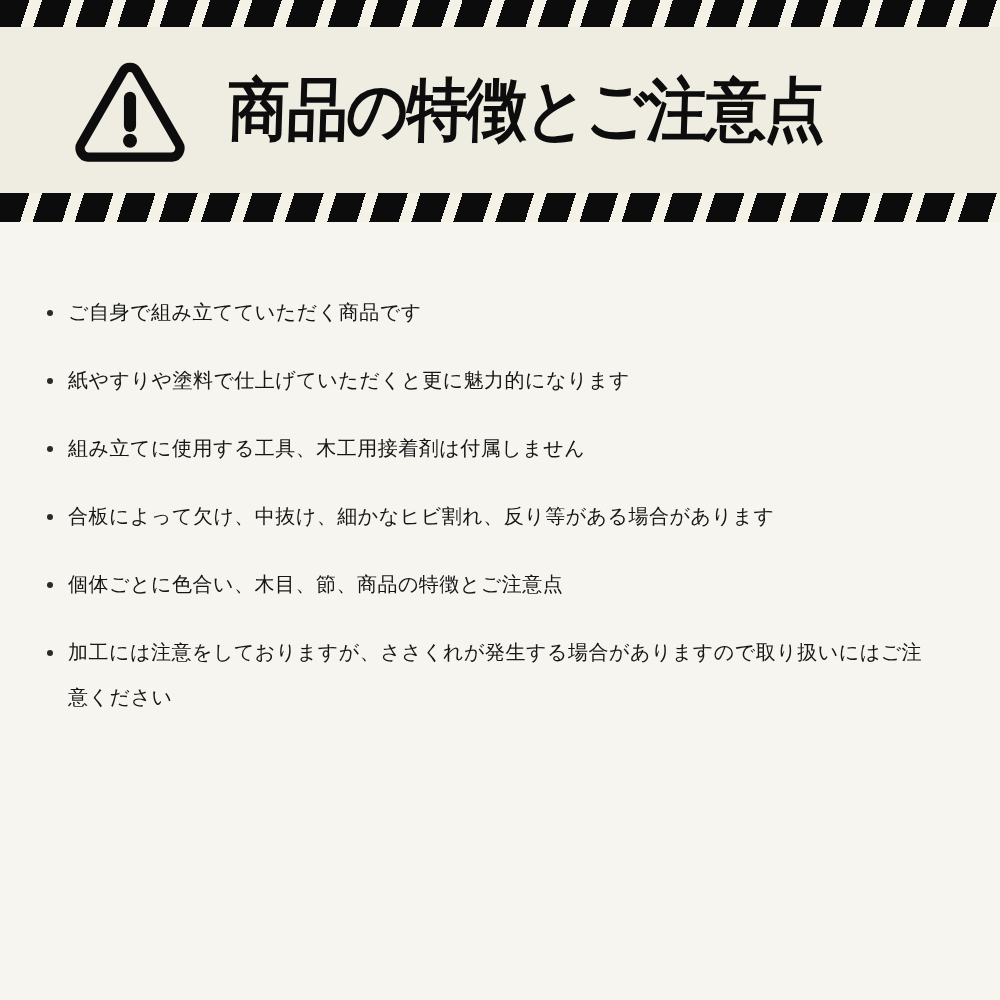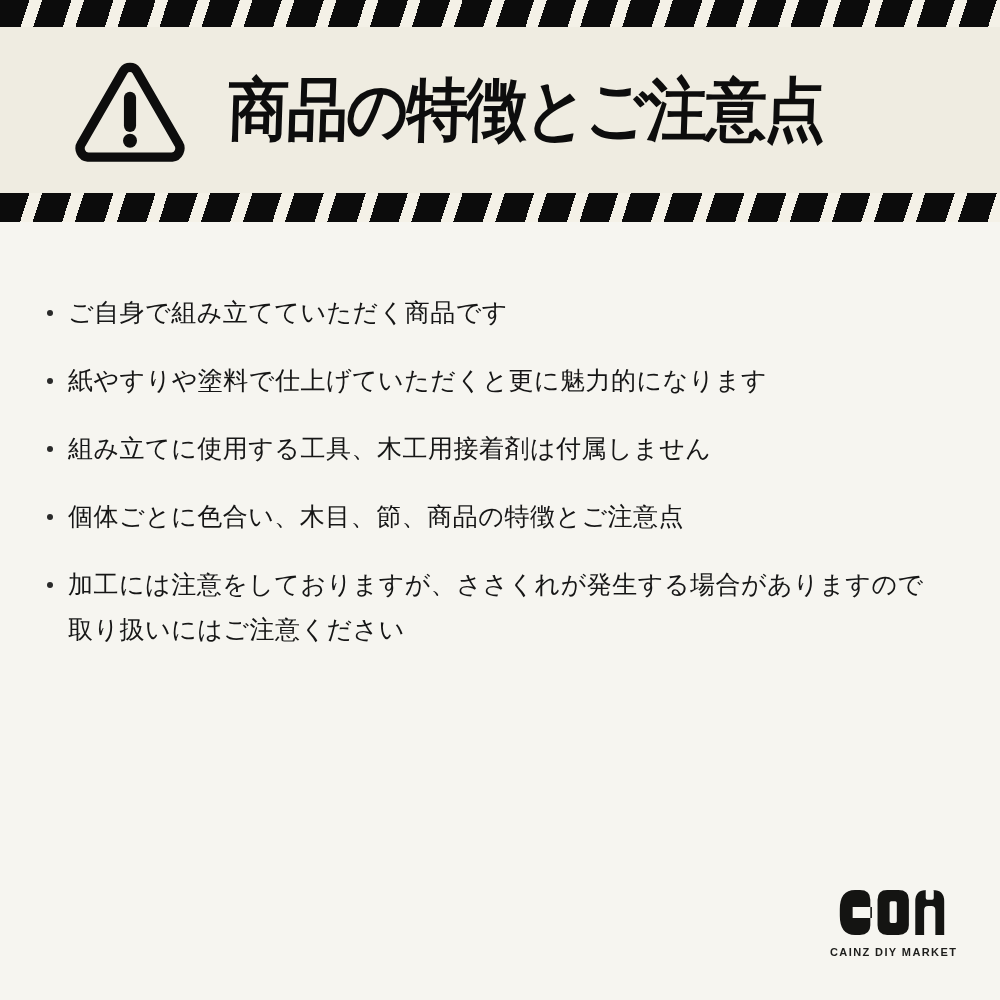--- a/index.html
+++ b/index.html
@@ -31,21 +31,21 @@
     font-size:63px; font-weight:900; letter-spacing:-2px;
     color:#0d0d0d; white-space:nowrap;
     transform:scale(0.97,1.08) skewX(-2deg);
     transform-origin:left center;
   }
 
   
   .notes { margin:68px 0 0 45px; padding:0; list-style:none; width:892px; }
   .note {
     position:relative; padding-left:23px;
-    font-size:25px; line-height:45px; letter-spacing:0.5px;
+    font-size:20px; line-height:45px; letter-spacing:0.5px;
     margin-bottom:23px; word-break:break-all; color:#161616;
   }
   .bullet {
     position:absolute; left:2px; top:20px;
     width:6px; height:6px; border-radius:50%; background:#2a2a2a;
   }
 
   
   .logo { position:absolute; top:884px; right:46px; width:124px; text-align:center; }
   .logo-mark { width:106px; height:57px; display:block; margin:0 auto; }
@@ -86,34 +86,26 @@
     <li class="note">
       <span class="bullet"></span>
       <span>紙やすりや塗料で仕上げていただくと更に魅力的になります</span>
     </li>
     <li class="note">
       <span class="bullet"></span>
       <span>組み立てに使用する工具、木工用接着剤は付属しません</span>
     </li>
     <li class="note">
       <span class="bullet"></span>
+      <span>合板によって欠け、中抜け、細かなヒビ割れ、反り等がある場合があります</span>
+    </li>
+    <li class="note">
+      <span class="bullet"></span>
       <span>個体ごとに色合い、木目、節、商品の特徴とご注意点</span>
     </li>
     <li class="note">
       <span class="bullet"></span>
       <span>加工には注意をしておりますが、ささくれが発生する場合がありますので取り扱いにはご注意ください</span>
     </li>
   </ul>
 
-  <div class="logo">
-    <span class="sr-only">CDM</span>
-    <svg class="logo-mark" viewBox="0 0 132 58" xmlns="http://www.w3.org/2000/svg">
-      <path fill="#141412" fill-rule="evenodd" d="M20,1 H26 Q39,1 39,13 V45 Q39,57 26,57 H20 Q1,57 1,33 V25 Q1,1 20,1 Z
-               M17,22 H41 V36 H17 Z"></path>
-      <path fill="#141412" fill-rule="evenodd" d="M48,13 Q48,1 60,1 H74 Q87,1 87,13 V45 Q87,57 74,57 H60 Q48,57 48,45 Z
-               M63,17 Q63,15 65,15 H70 Q72,15 72,17 V40 Q72,42 70,42 H65 Q63,42 63,40 Z"></path>
-      <path fill="#141412" fill-rule="evenodd" d="M95,57 L95,15 Q95,1 109,1 L117,1 Q131,1 131,15 L131,57 L120,57 L120,26 Q120,21 115,21 L111,21 Q106,21 106,26 L106,57 Z
-               M108,1 L118,1 L118,11 Q118,13 116,13 L110,13 Q108,13 108,11 Z"></path>
-    </svg>
-    <div class="logo-name">CAINZ DIY MARKET</div>
-  </div>
 
 </div>
 
 </body></html>

